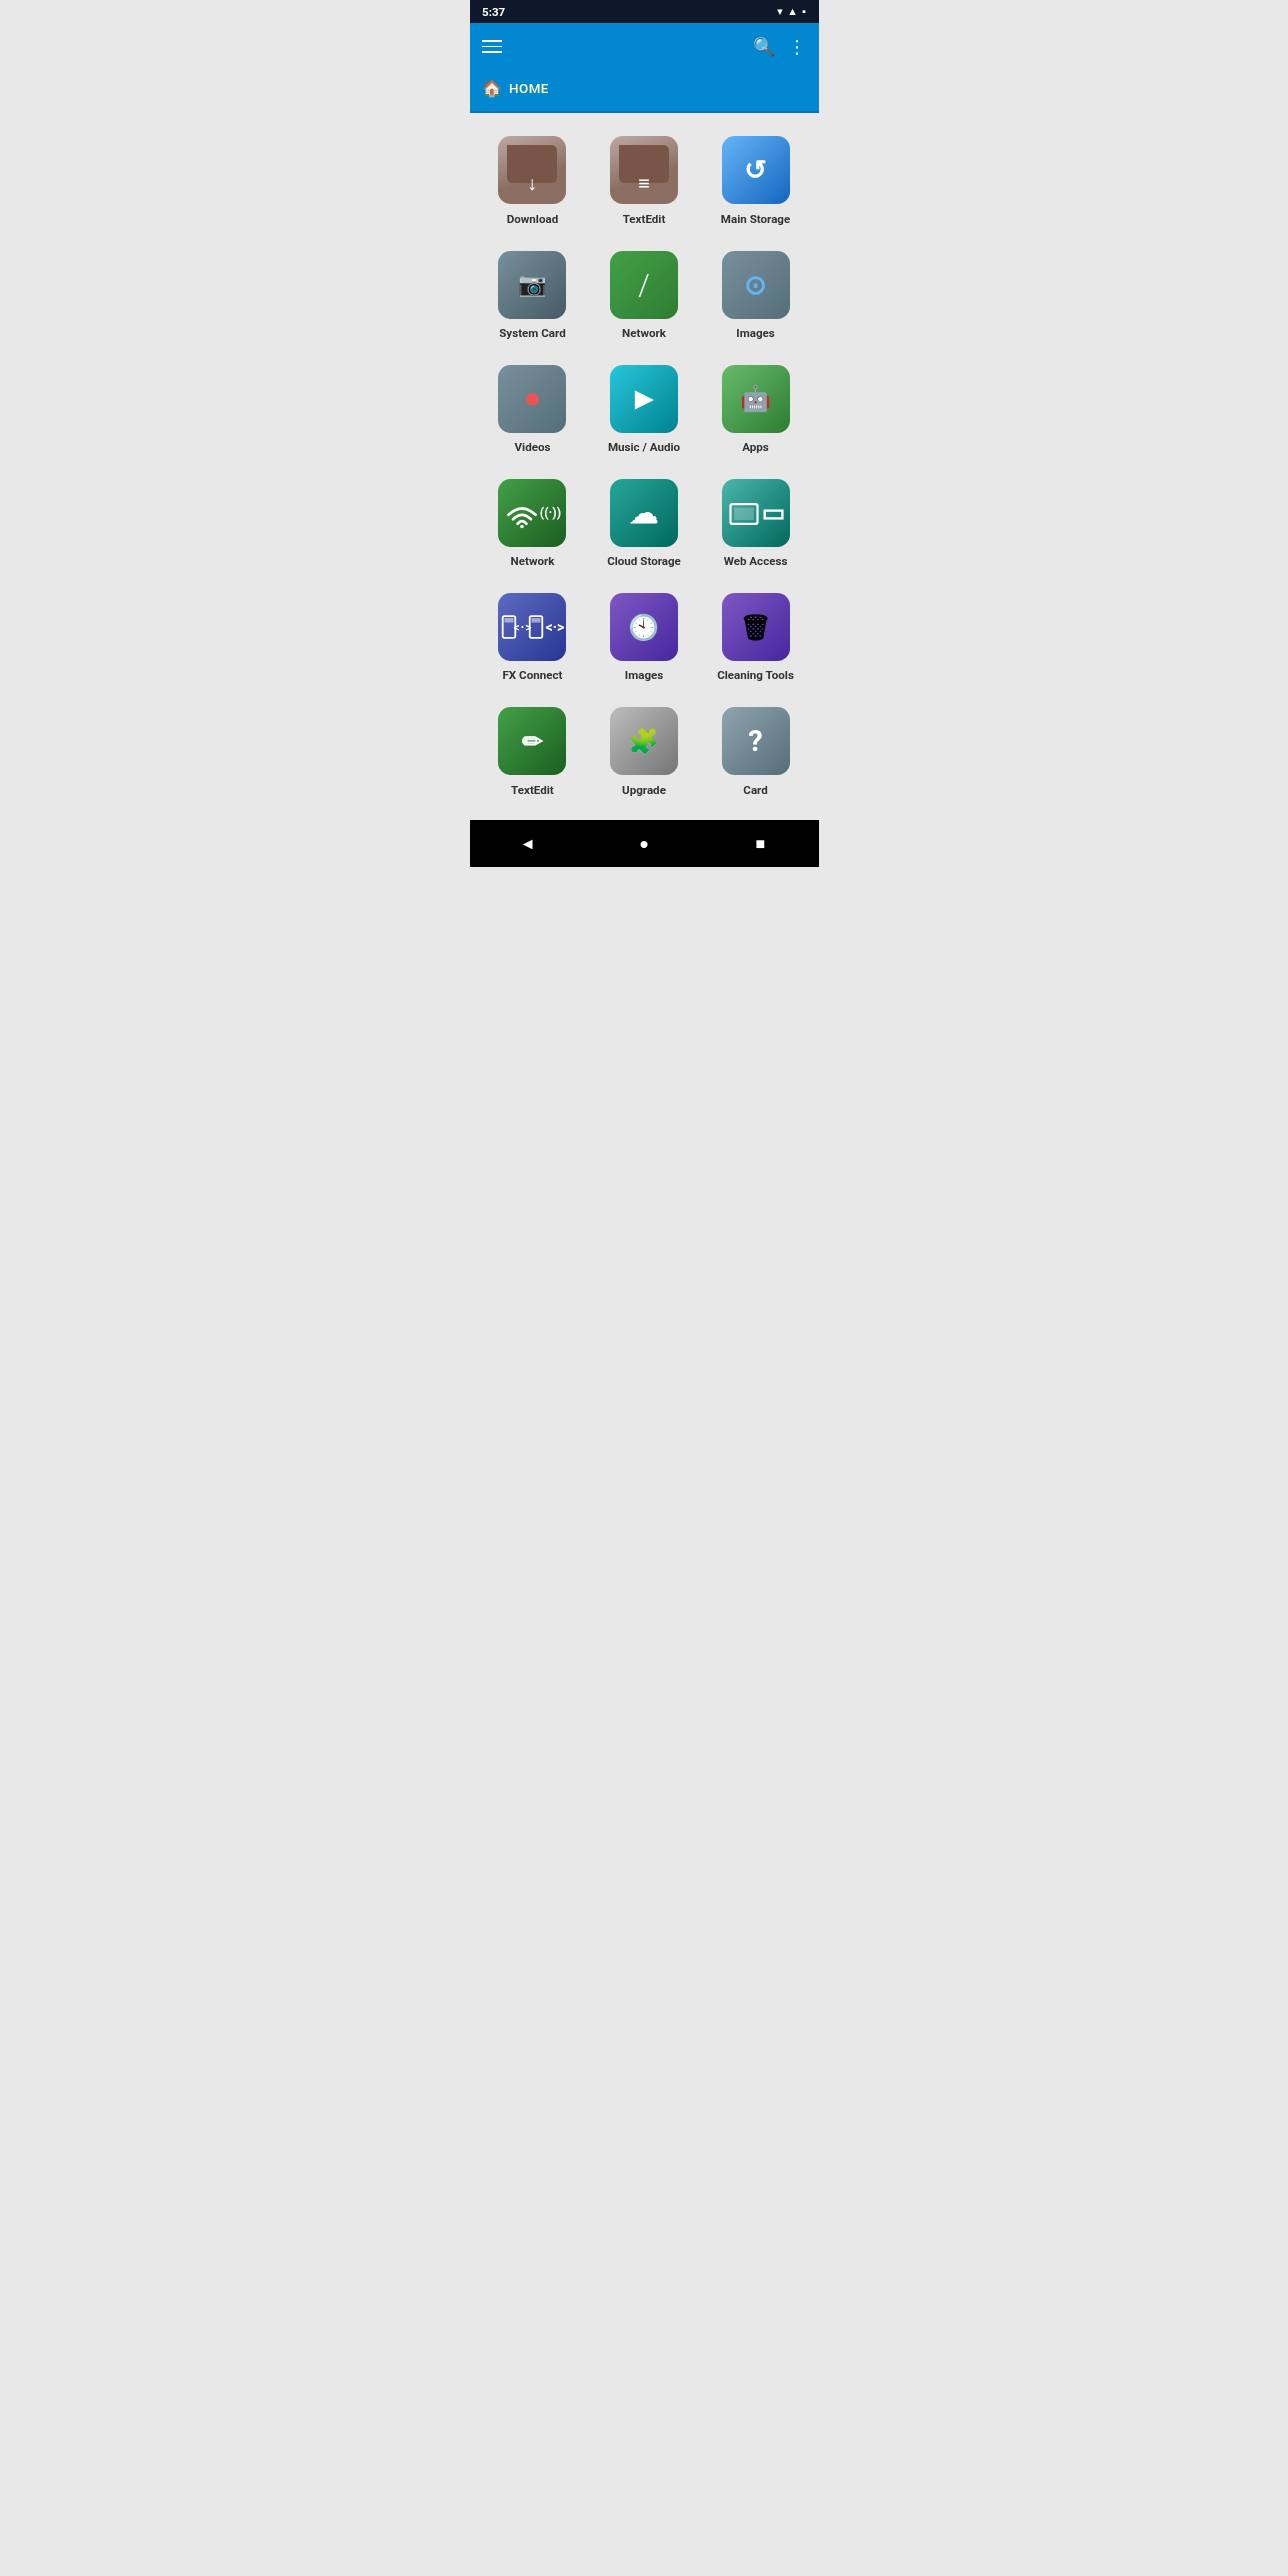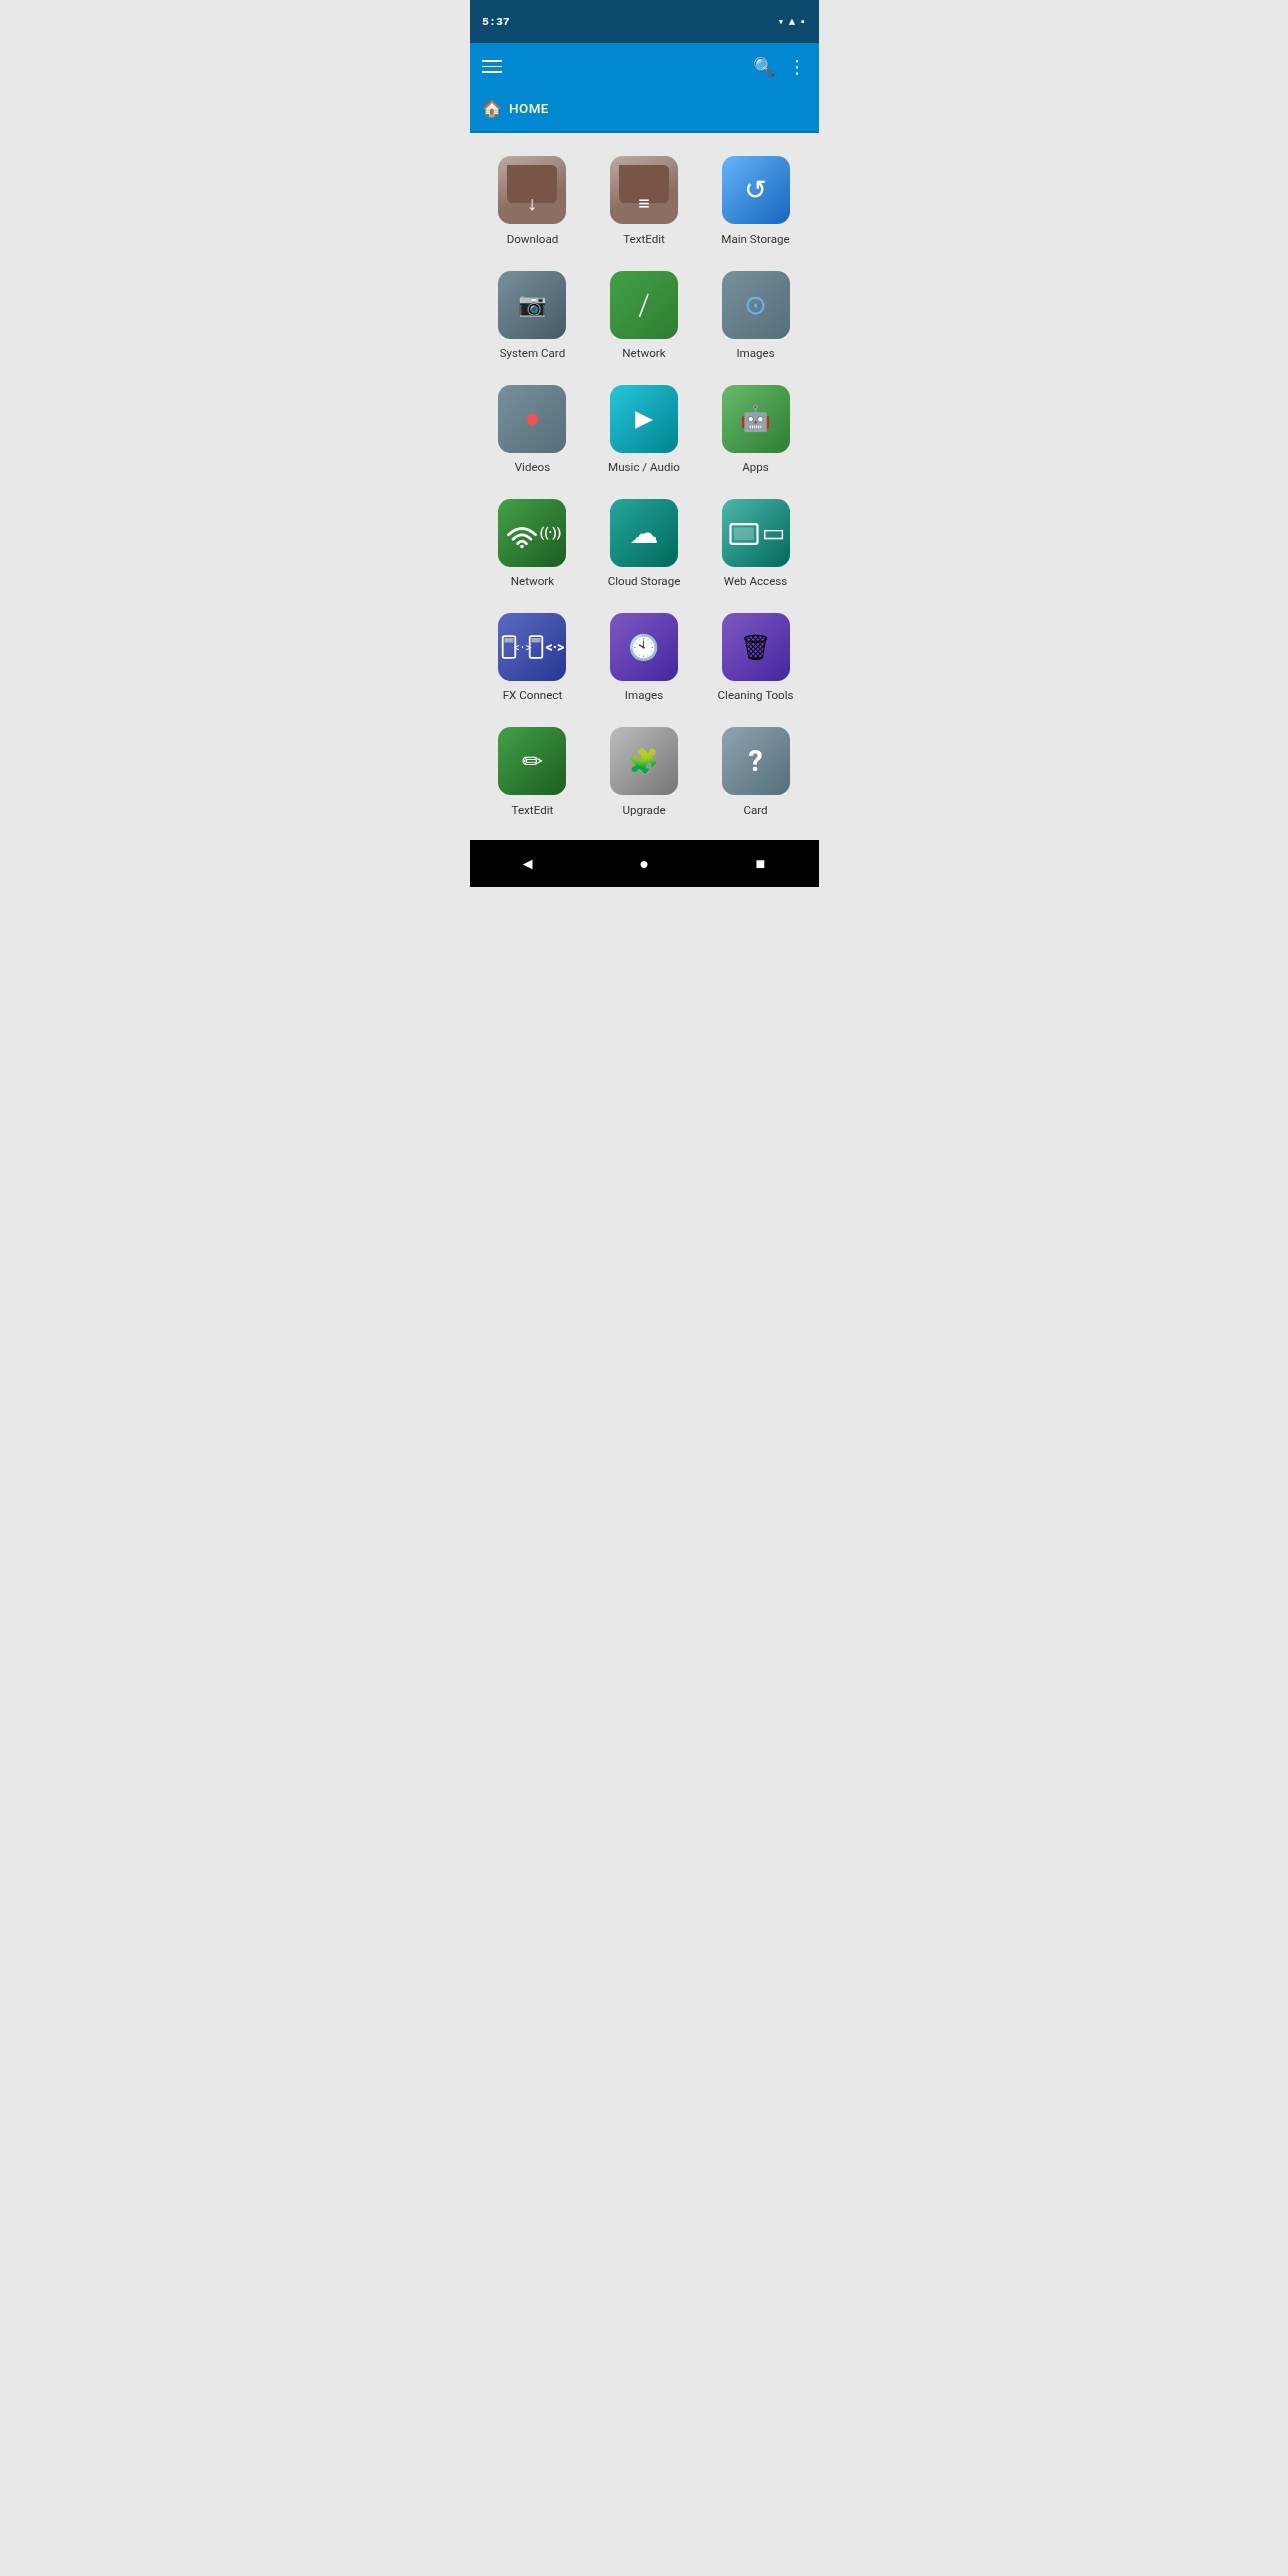--- a/index.html
+++ b/index.html
@@ -9,27 +9,26 @@
       min-height: 698px;
       font-family: 'Roboto', Arial, sans-serif;
       background: #e8e8e8;
       display: flex;
       flex-direction: column;
       margin: 0 auto;
     }
 
     
     .status-bar {
-      background: #0c4a6e;
+      background: #0f172a;
       display: flex;
       justify-content: space-between;
       align-items: center;
       padding: 5.4px 12.5px;
-      height: 43px;
-      font-family: Liberation Mono, monospace;
+      height: 23px;
     }
     .status-time {
       color: white;
       font-size: 11.6px;
       font-weight: bold;
     }
     .status-icons {
       display: flex;
       align-items: center;
       gap: 4.5px;
@@ -102,20 +101,21 @@
     }
 
     
     .grid {
       display: grid;
       grid-template-columns: repeat(3, 1fr);
       gap: 0;
       padding: 10.7px 7.2px;
       background: #e8e8e8;
       flex: 1;
+      font-weight: bold;
     }
     .grid-item {
       display: flex;
       flex-direction: column;
       align-items: center;
       padding: 12.5px 7.2px;
       cursor: pointer;
     }
     .icon-wrapper {
       width: 68px;

